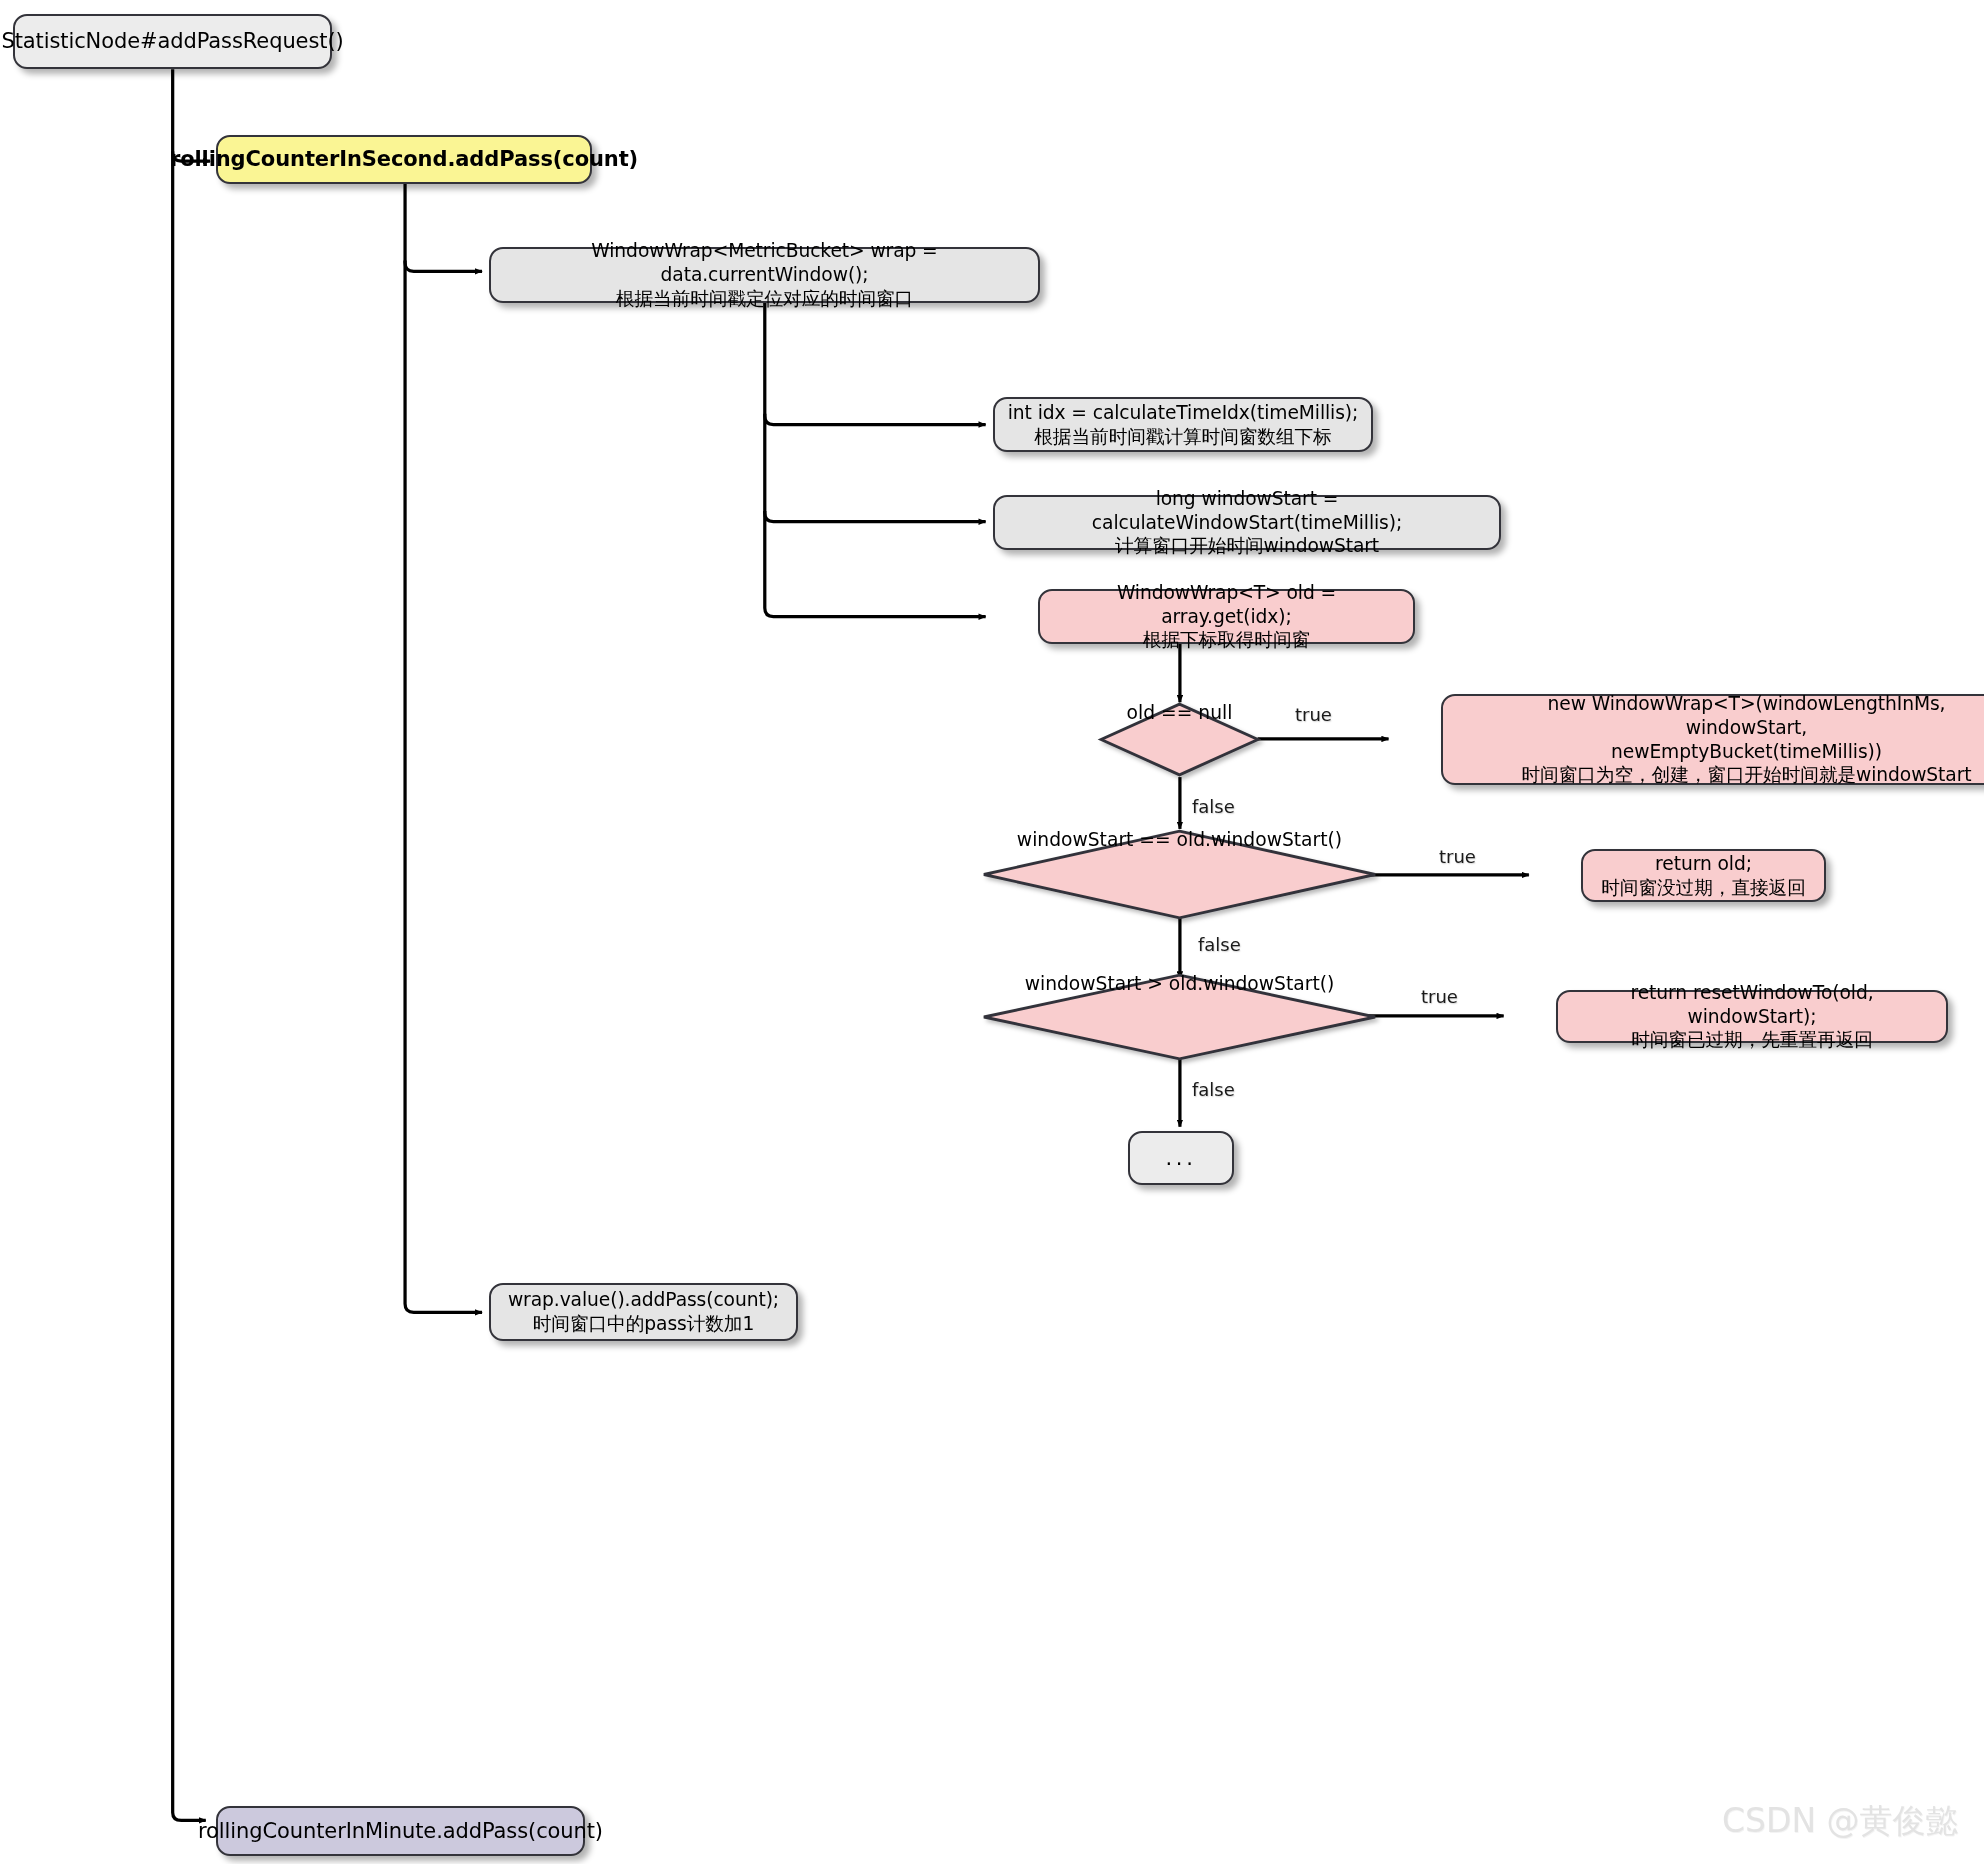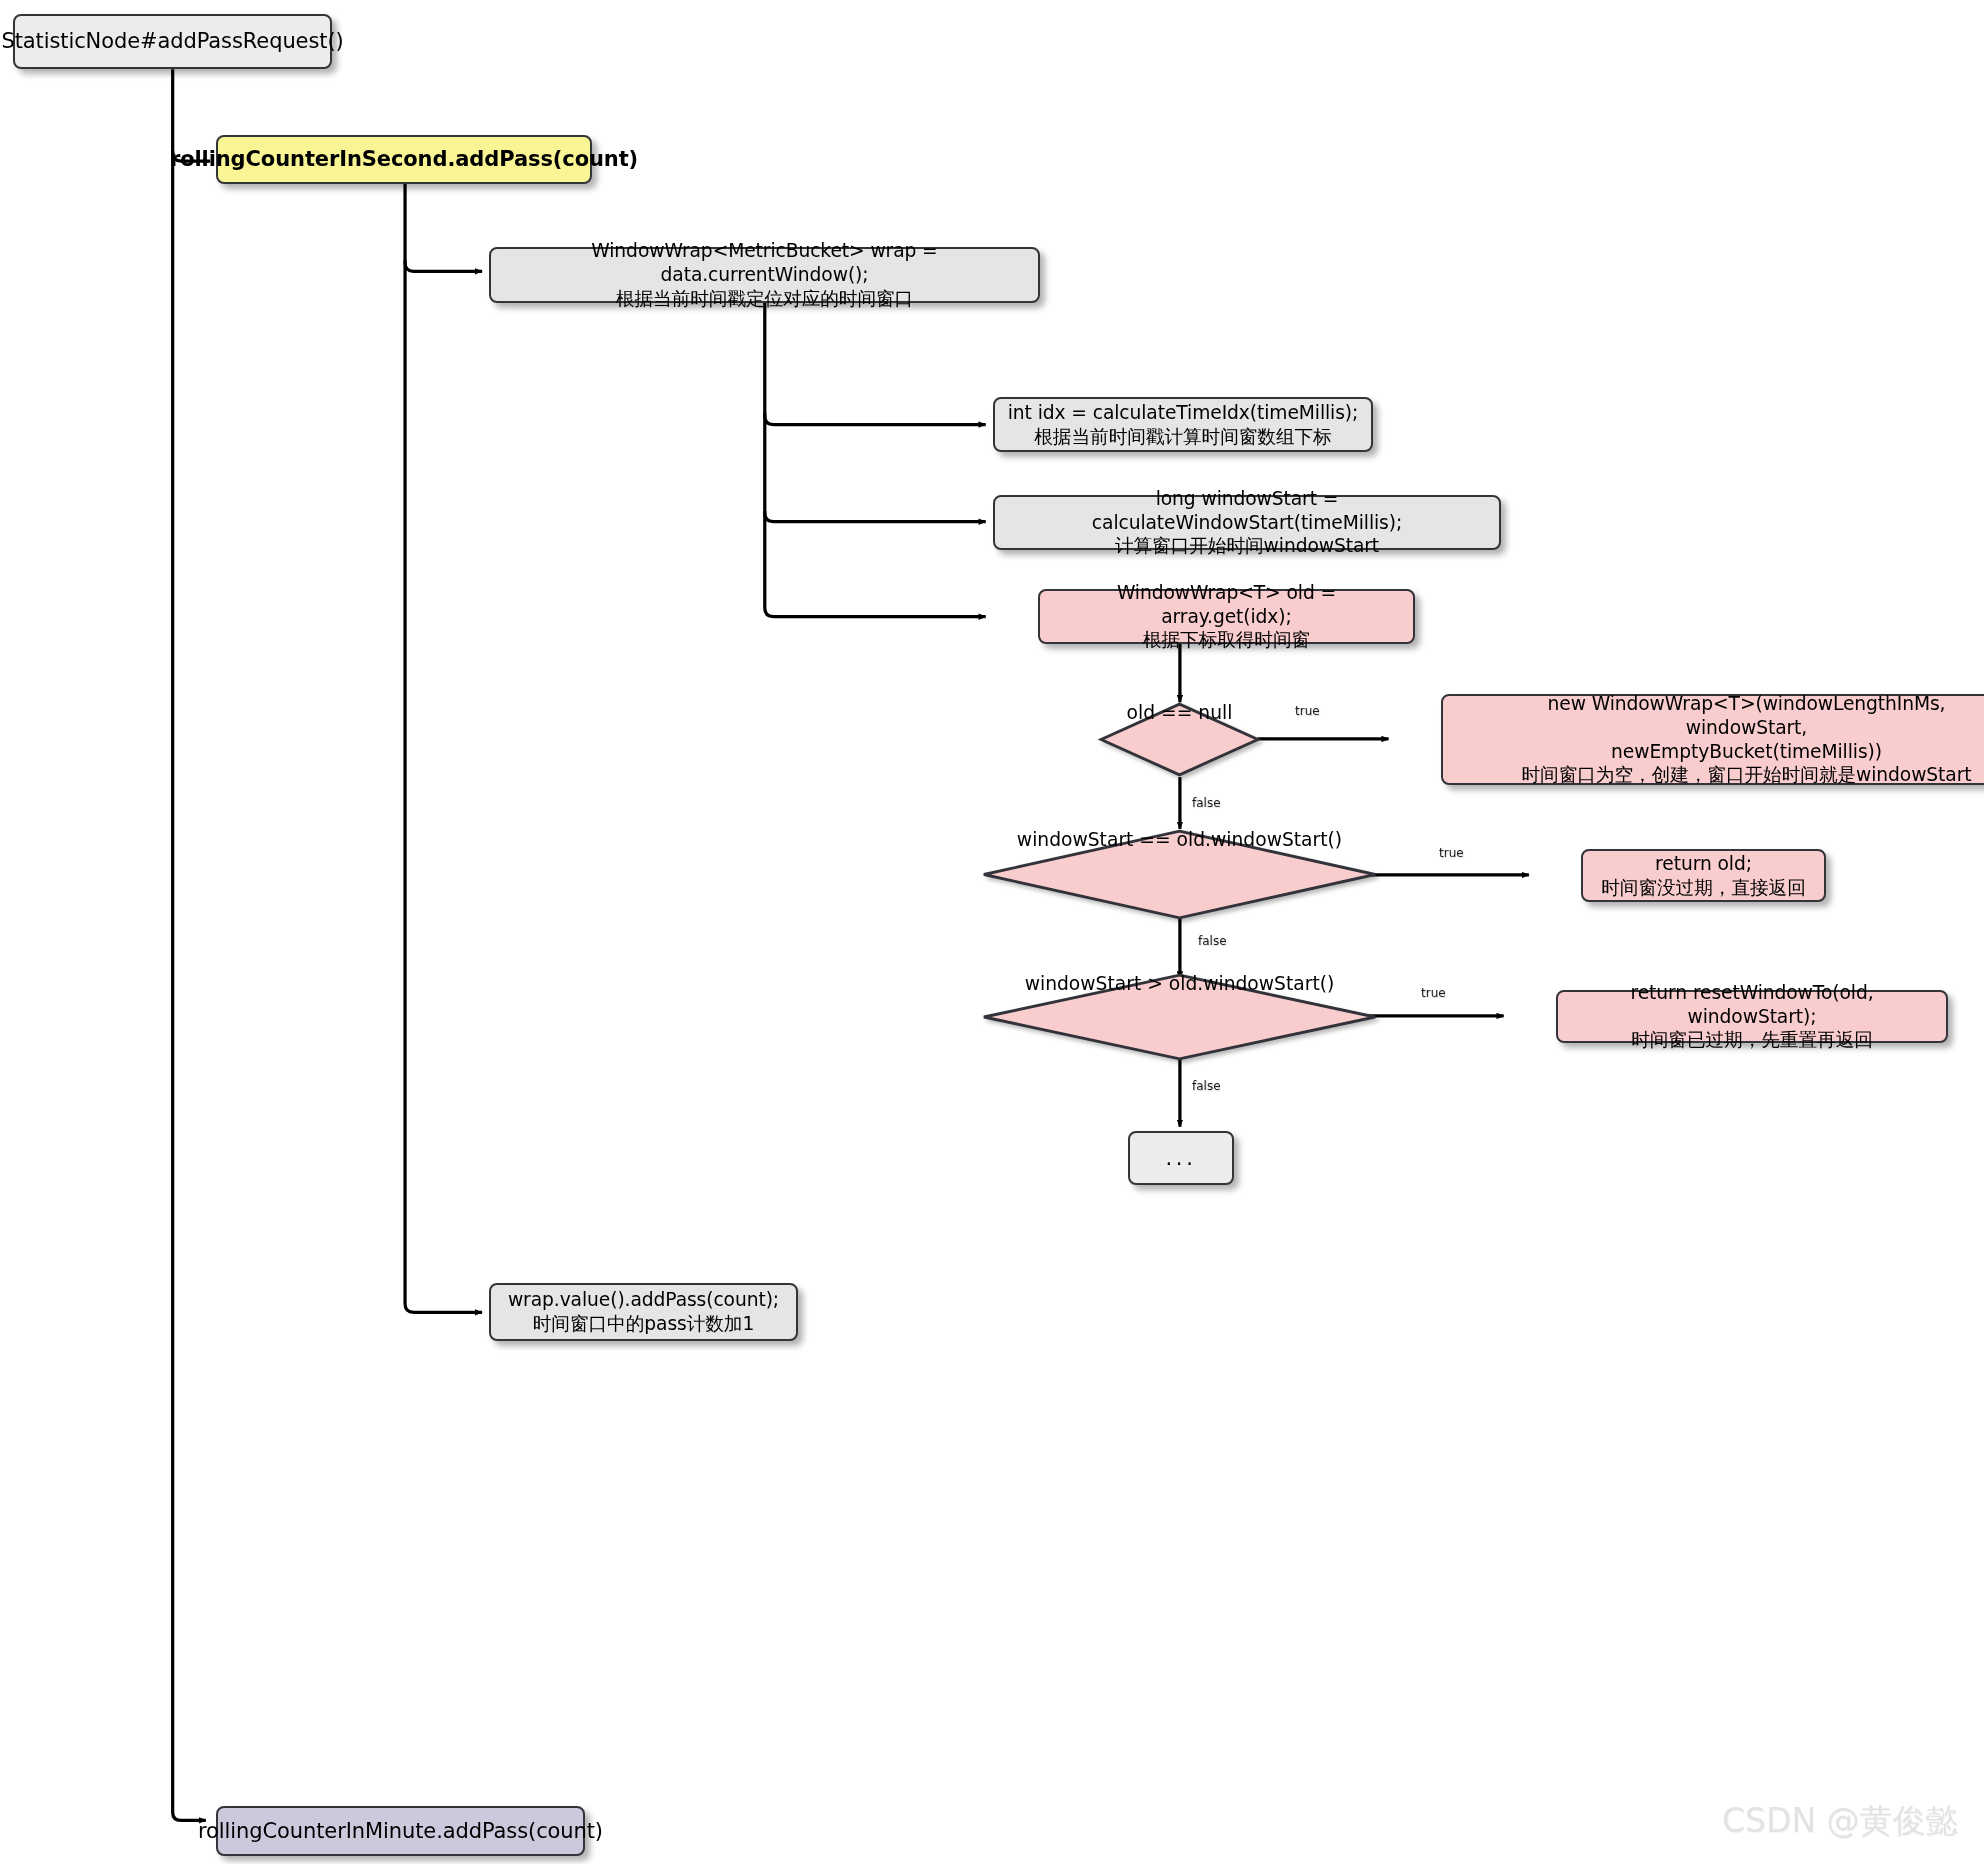--- a/index.html
+++ b/index.html
@@ -26,21 +26,21 @@
     pointer-events: none;
   }
   .node {
     position: absolute;
     box-sizing: border-box;
     display: flex;
     align-items: center;
     justify-content: center;
     text-align: center;
     border: 2.2px solid #33333a;
-    border-radius: 8px;
+    border-radius: 14px;
     box-shadow: 5px 5px 6.5px rgba(0,0,0,0.30);
     font-family: "DejaVu Sans", sans-serif;
     color: #000000;
     line-height: 1.28;
     white-space: pre-line;
     letter-spacing: -0.1px;
     padding: 2.9px 10px;
   }
   .node.grey   { background: #ececec; }
   .node.yellow { background: #faf594; font-weight: bold; }
@@ -76,21 +76,21 @@
   }
   .watermark {
     position: absolute;
     font-family: "DejaVu Sans", sans-serif;
     color: #e3e3e3;
     white-space: nowrap;
     text-shadow: 0.7px 0.7px 0.7px rgba(0,0,0,0.05);
   }
   .fs-big   { font-size: 21px; }
   .fs-code  { font-size: 18.7px; }
-  .fs-lbl   { font-size: 12px; }
+  .fs-lbl   { font-size: 18px; }
 </style>
 </head>
 <body>
 
 <div id="canvas">
 
   <svg id="edges" viewBox="0 0 2759 2592">
     <defs>
       <marker id="arrow" markerWidth="11" markerHeight="9" refX="10" refY="4.5" orient="auto" markerUnits="userSpaceOnUse">
         <path d="M0,0 L11,4.5 L0,9 z" fill="#000000"></path>

